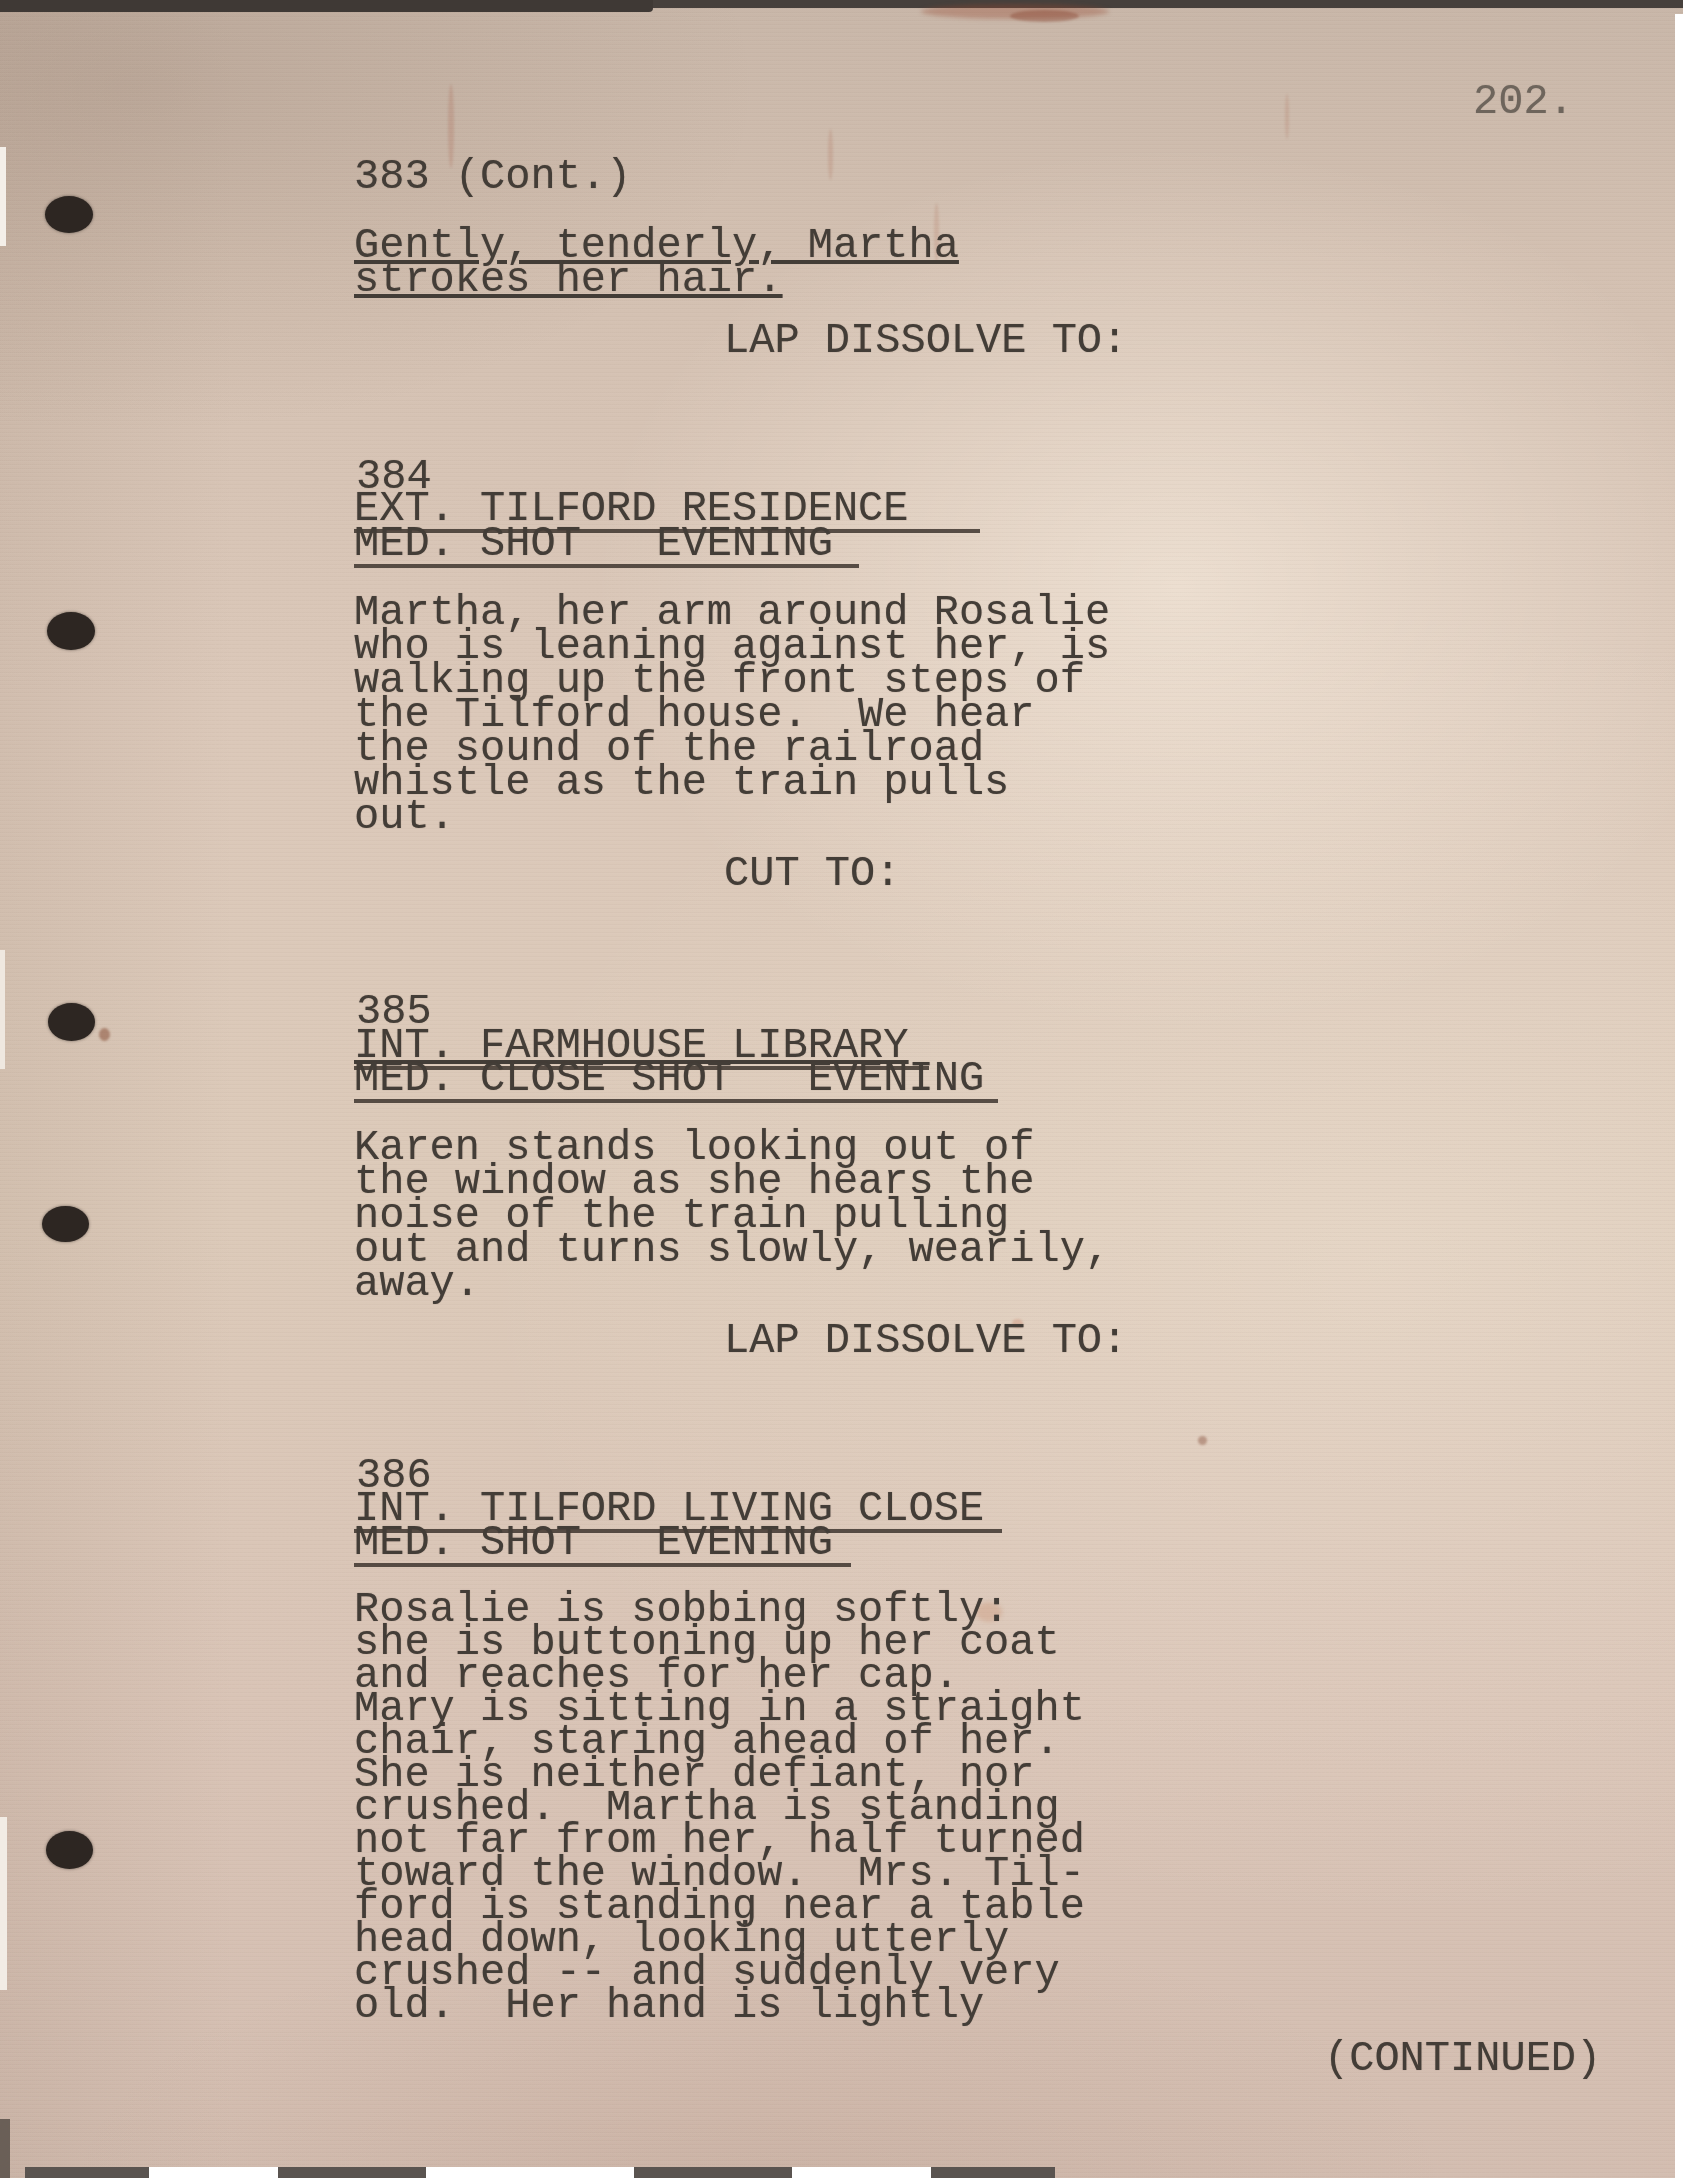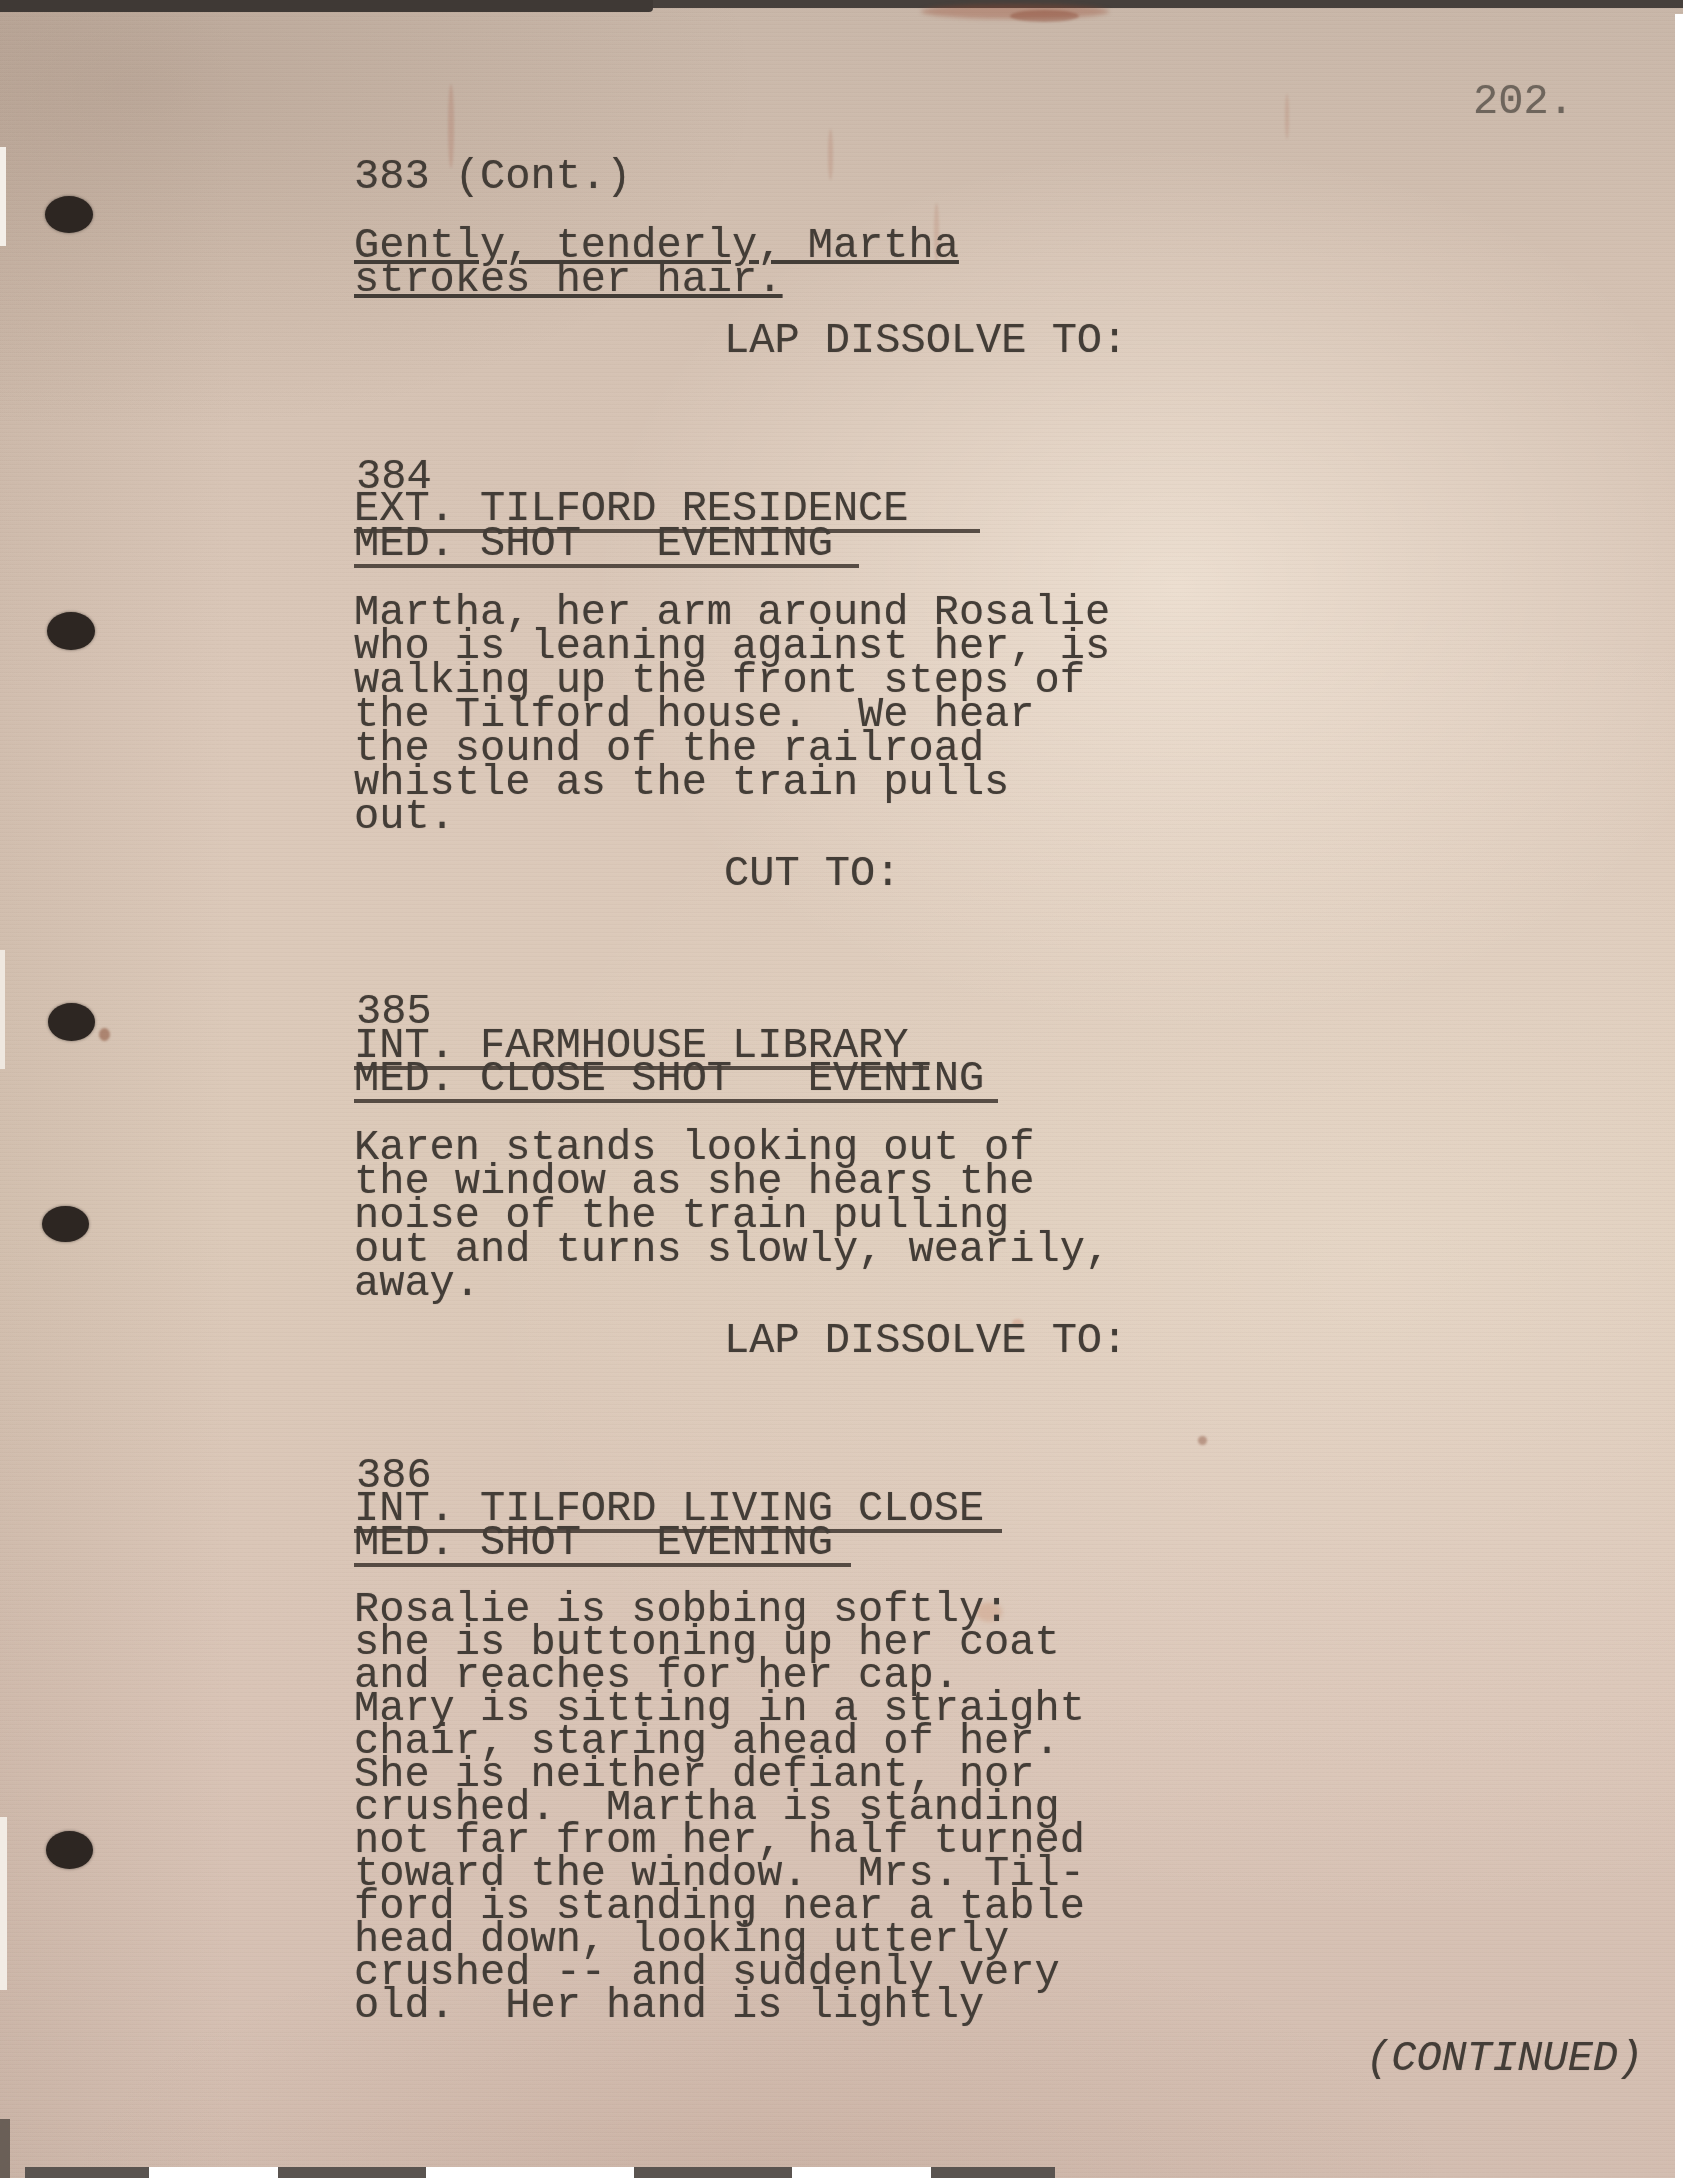--- a/index.html
+++ b/index.html
@@ -95,21 +95,21 @@
 walking up the front steps of
 the Tilford house.  We hear
 the sound of the railroad
 whistle as the train pulls
 out.</div>
     <div class="typeline" style="left:724px;top:857px;">CUT TO:</div>
   </section>
 
   <section class="scene">
     <div class="typeline" style="left:356px;top:995px;">385</div>
-    <div class="typeline heading" style="left:354px;top:1029px;padding-right:20px;">INT. FARMHOUSE LIBRARY</div>
+    <div class="typeline heading" style="left:354px;top:1029px;padding-right:20px;text-decoration:underline;">INT. FARMHOUSE LIBRARY</div>
     <div class="typeline" style="left:354px;top:1131px;">Karen stands looking out of
 the window as she hears the
 noise of the train pulling
 out and turns slowly, wearily,
 away.</div>
     <div class="typeline heading" style="left:354px;top:1062px;padding-right:14px;">MED. CLOSE SHOT   EVENING</div>
     <div class="typeline" style="left:724px;top:1324px;">LAP DISSOLVE TO:</div>
   </section>
 
   <section class="scene">
@@ -124,15 +124,15 @@
 She is neither defiant, nor
 crushed.  Martha is standing
 not far from her, half turned
 toward the window.  Mrs. Til-
 ford is standing near a table
 head down, looking utterly
 crushed -- and suddenly very
 old.  Her hand is lightly</div>
   </section>
 
-  <div class="typeline" style="left:1366px;top:2042px;font-style:italic;">(CONTINUED)</div>
+  <div class="typeline" style="left:1324px;top:2042px;">(CONTINUED)</div>
 </div>
 
 
 </body></html>

